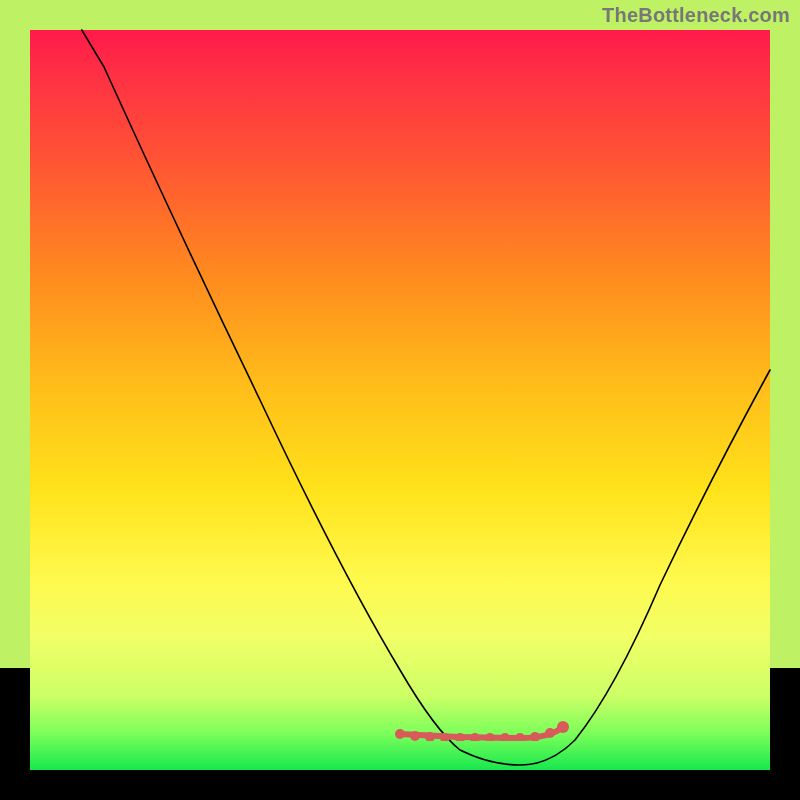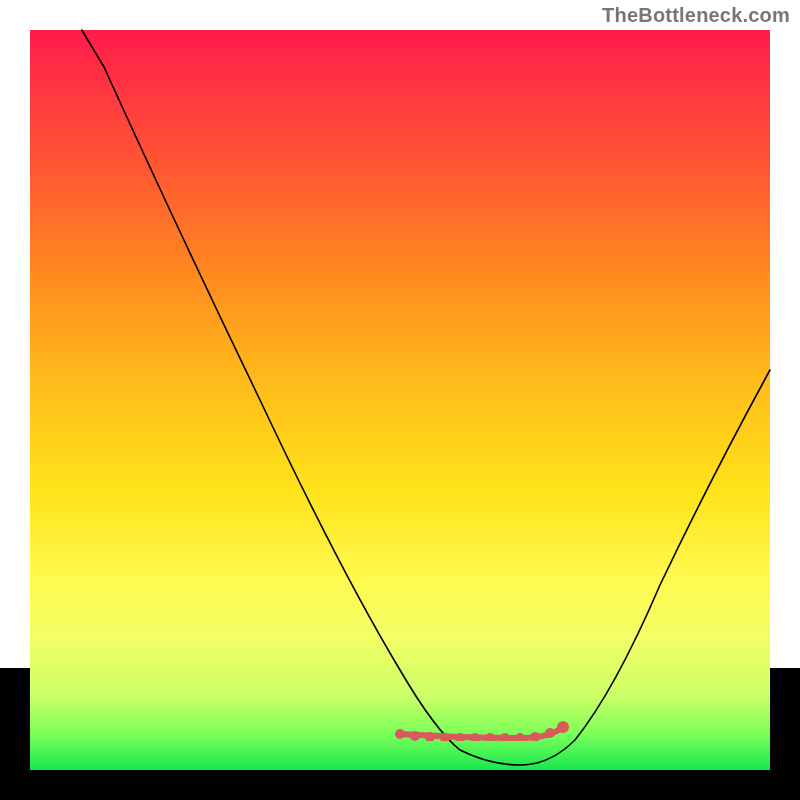--- a/index.html
+++ b/index.html
@@ -7,21 +7,21 @@
     padding: 0;
     width: 800px;
     height: 800px;
     background: #000;
     overflow: hidden;
   }
   .stage {
     position: relative;
     width: 800px;
     height: 668px;
-    background: #ffffff;
+    background: #bef264;
   }
   .plot-area {
     position: absolute;
     left: 30px;
     top: 30px;
     width: 740px;
     height: 740px;
     background: linear-gradient(
       to bottom,
       #ff1a4a 0%,

